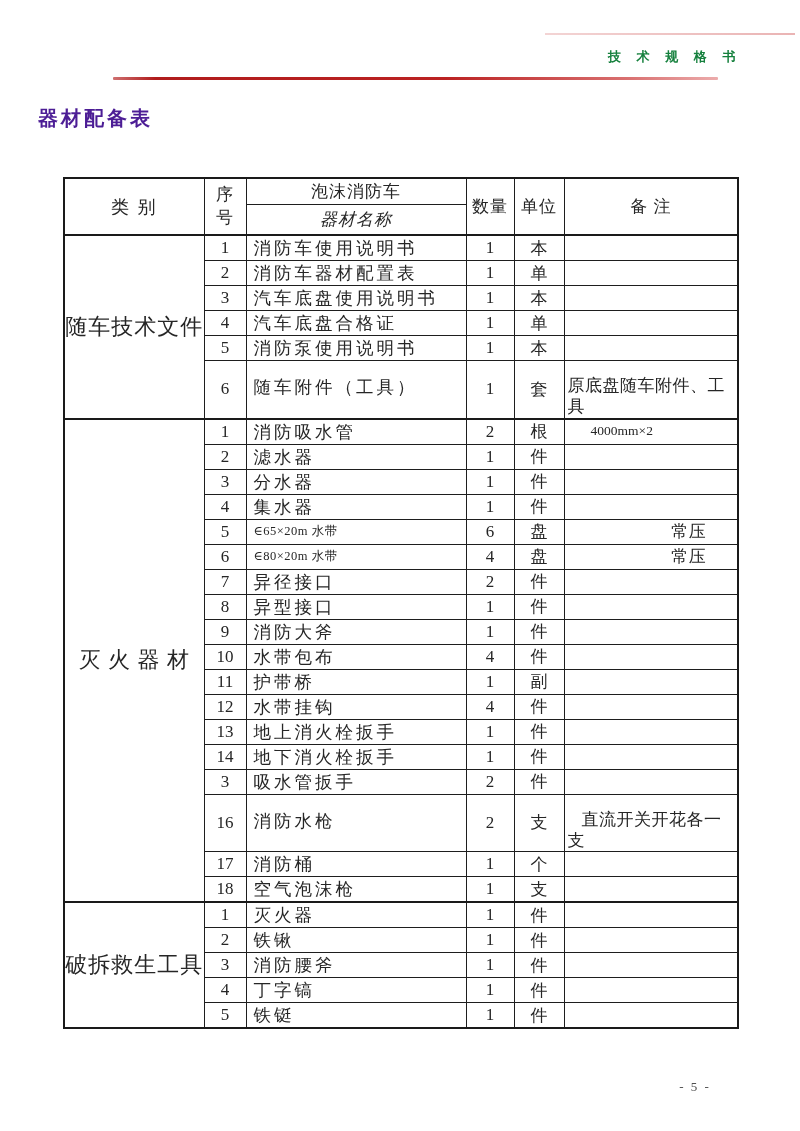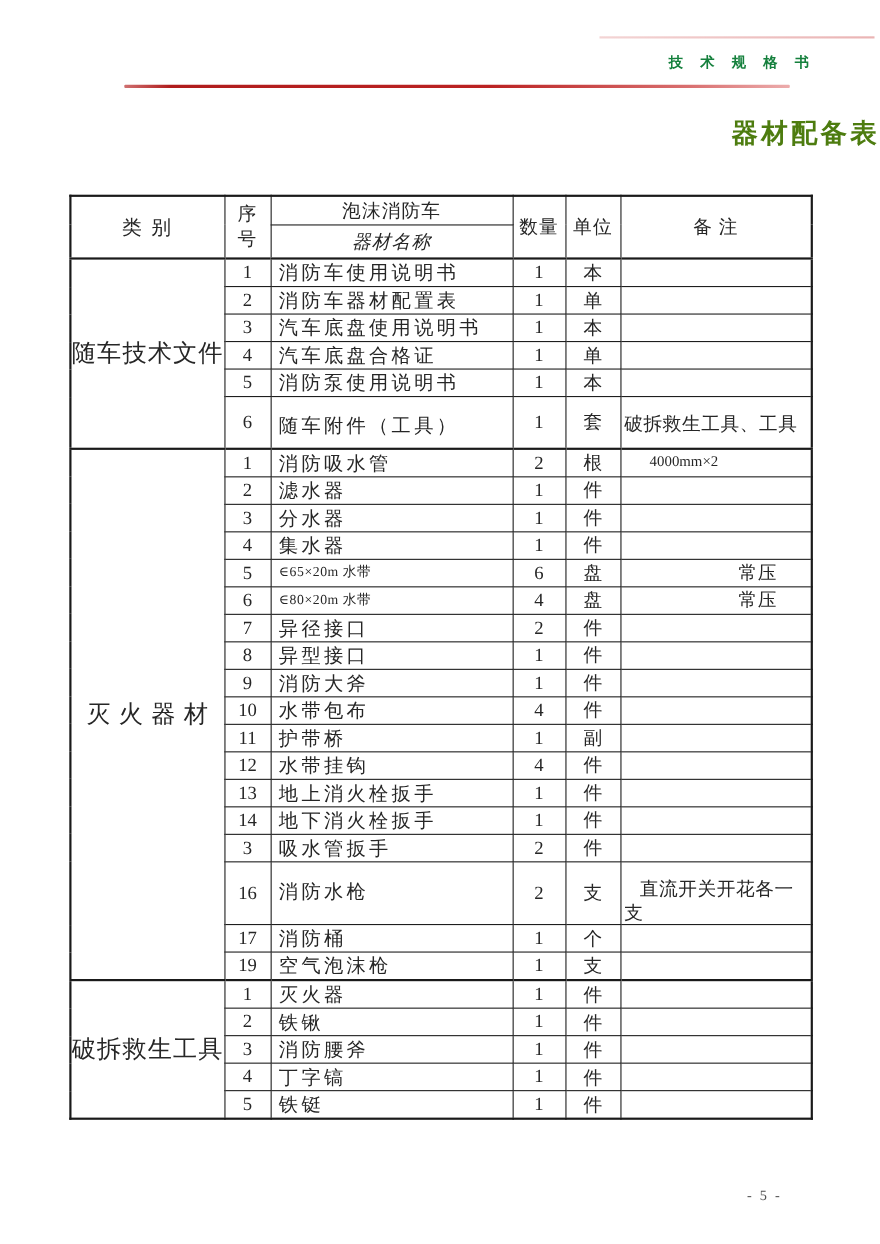--- a/index.html
+++ b/index.html
@@ -24,23 +24,23 @@
     font-family: "Liberation Sans", "DejaVu Sans", sans-serif;
   }
   .red-rule {
     position: absolute; left: 113px; top: 77px;
     width: 605px; height: 3px;
     background: linear-gradient(90deg, #cf7070 0%, #b01c1c 7%, #bb2222 55%, #d97070 85%, #ecacac 100%);
     border-radius: 1px;
   }
   .page-title {
     position: absolute; left: 0; top: 105px; width: 800px;
-    text-align: right; text-indent: 38px;
-    font-size: 24px; font-weight: 600; letter-spacing: 3px;
-    color: #4d7c0f;
+    text-align: left; text-indent: 38px;
+    font-size: 20px; font-weight: 600; letter-spacing: 3px;
+    color: #4c1d95;
   }
   table.equip {
     position: absolute; left: 63px; top: 177px;
     width: 674px;
     border-collapse: collapse;
     table-layout: fixed;
     font-size: 17px;
     color: #262626;
   }
   table.equip th, table.equip td {
@@ -149,21 +149,21 @@
         <td class="c-name">消防泵使用说明书</td>
         <td class="c-qty">1</td>
         <td class="c-unit">本</td>
         <td class="c-remark"></td>
       </tr>
       <tr class=" tall">
         <td class="c-serial">6</td>
         <td class="c-name">随车附件（工具）</td>
         <td class="c-qty">1</td>
         <td class="c-unit">套</td>
-        <td class="c-remark">破拆救生工具、工具</td>
+        <td class="c-remark">原底盘随车附件、工具</td>
       </tr>
       <tr class="section-start">
         <td class="cat-cell" rowspan="18">灭 火 器 材</td>
         <td class="c-serial">1</td>
         <td class="c-name">消防吸水管</td>
         <td class="c-qty">2</td>
         <td class="c-unit">根</td>
         <td class="c-remark rm-small">4000mm×2</td>
       </tr>
       <tr>
@@ -272,21 +272,21 @@
         <td class="c-remark rm-indent">直流开关开花各一支</td>
       </tr>
       <tr>
         <td class="c-serial">17</td>
         <td class="c-name">消防桶</td>
         <td class="c-qty">1</td>
         <td class="c-unit">个</td>
         <td class="c-remark"></td>
       </tr>
       <tr>
-        <td class="c-serial">19</td>
+        <td class="c-serial">18</td>
         <td class="c-name">空气泡沫枪</td>
         <td class="c-qty">1</td>
         <td class="c-unit">支</td>
         <td class="c-remark"></td>
       </tr>
       <tr class="section-start">
         <td class="cat-cell" rowspan="5">破拆救生工具</td>
         <td class="c-serial">1</td>
         <td class="c-name">灭火器</td>
         <td class="c-qty">1</td>

